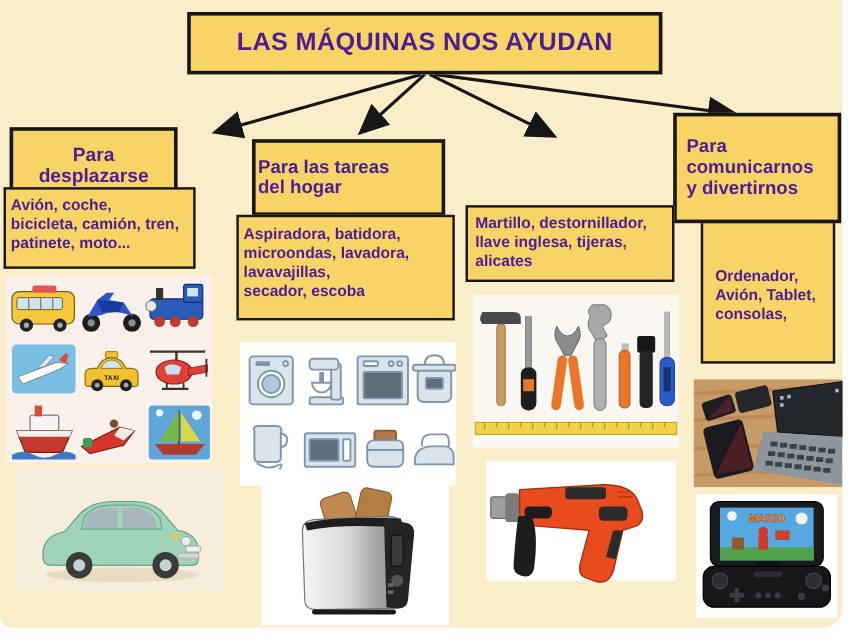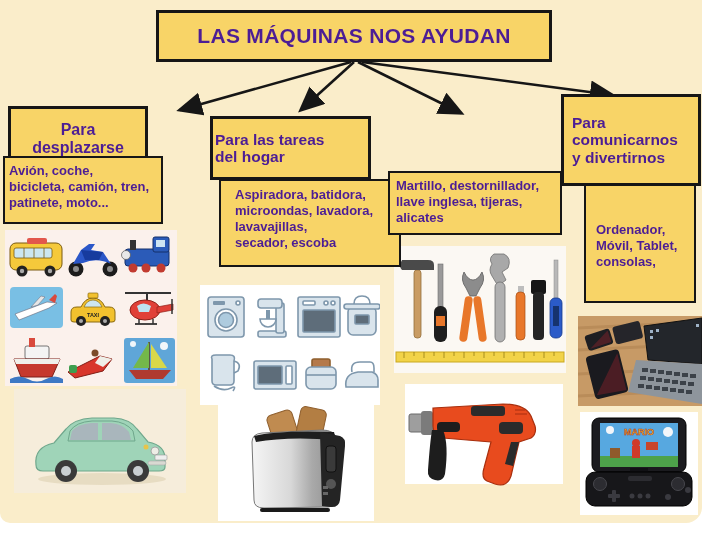--- a/index.html
+++ b/index.html
@@ -11,21 +11,21 @@
   .box{position:absolute;background:#F8D467;border:3px solid #161616;box-sizing:border-box;
        font-weight:bold;white-space:pre-line;}
   .title-box{left:156px;top:10px;width:396px;height:52px;display:flex;align-items:center;
              justify-content:center;font-size:21px;letter-spacing:.3px;z-index:2;}
   .hdr{display:flex;align-items:center;font-size:15.5px;line-height:1.12;z-index:3;}
   .hdr.center{justify-content:center;text-align:center;}
   .lst{font-size:13px;line-height:1.24;z-index:4;border-width:2.5px;}
   .b1h{left:8px;top:106px;width:140px;height:66px;font-size:16px;}
   .b1l{left:3px;top:156px;width:160px;height:68px;padding:5px 4px;}
   .b2h{left:210px;top:116px;width:161px;height:64px;padding-left:2px;}
-  .b2l{left:197px;top:179px;width:182px;height:88px;padding:6px 14px;margin-left:22px;}
+  .b2l{left:197px;top:179px;width:182px;height:88px;padding:6px 4px;}
   .b3h{left:409px;top:118px;width:139px;height:55px;padding-left:9px;}
   .b3l{left:388px;top:171px;width:174px;height:64px;padding:5px 6px;}
   .b4h{left:561px;top:94px;width:140px;height:92px;padding-left:8px;}
   .b4l{left:584px;top:184px;width:112px;height:119px;padding:36px 0 0 10px;z-index:2;}
   .img{position:absolute;z-index:2;}
   .img svg{display:block;width:100%;height:100%;}
   .veh{left:5px;top:230px;width:172px;height:156px;background:#FBF1EC;}
   .car{left:14px;top:389px;width:172px;height:104px;}
   .app{left:200px;top:285px;width:180px;height:120px;background:#ffffff;}
   .tst{left:218px;top:400px;width:156px;height:121px;background:#ffffff;}
@@ -329,21 +329,21 @@
         <line x1="116" y1="30" x2="126" y2="30"></line>
           <line x1="116" y1="34" x2="128" y2="34"></line>
       </g>
     </svg>
   </div>
 
   <div class="box hdr b4h">Para
 comunicarnos
 y divertirnos</div>
   <div class="box lst b4l">Ordenador,
-Móvil, Tablet,
+Avión, Tablet,
 consolas,</div>
 
   <div class="img dev">
     <svg viewBox="0 0 124 90">
       <rect width="124" height="90" fill="#C79A66"></rect>
       <g stroke="#B08352" stroke-width="3" opacity="0.6">
         <line x1="0" y1="12" x2="124" y2="6"></line>
           <line x1="0" y1="34" x2="124" y2="28"></line>
         <line x1="0" y1="58" x2="124" y2="52"></line>
           <line x1="0" y1="80" x2="124" y2="74"></line>

